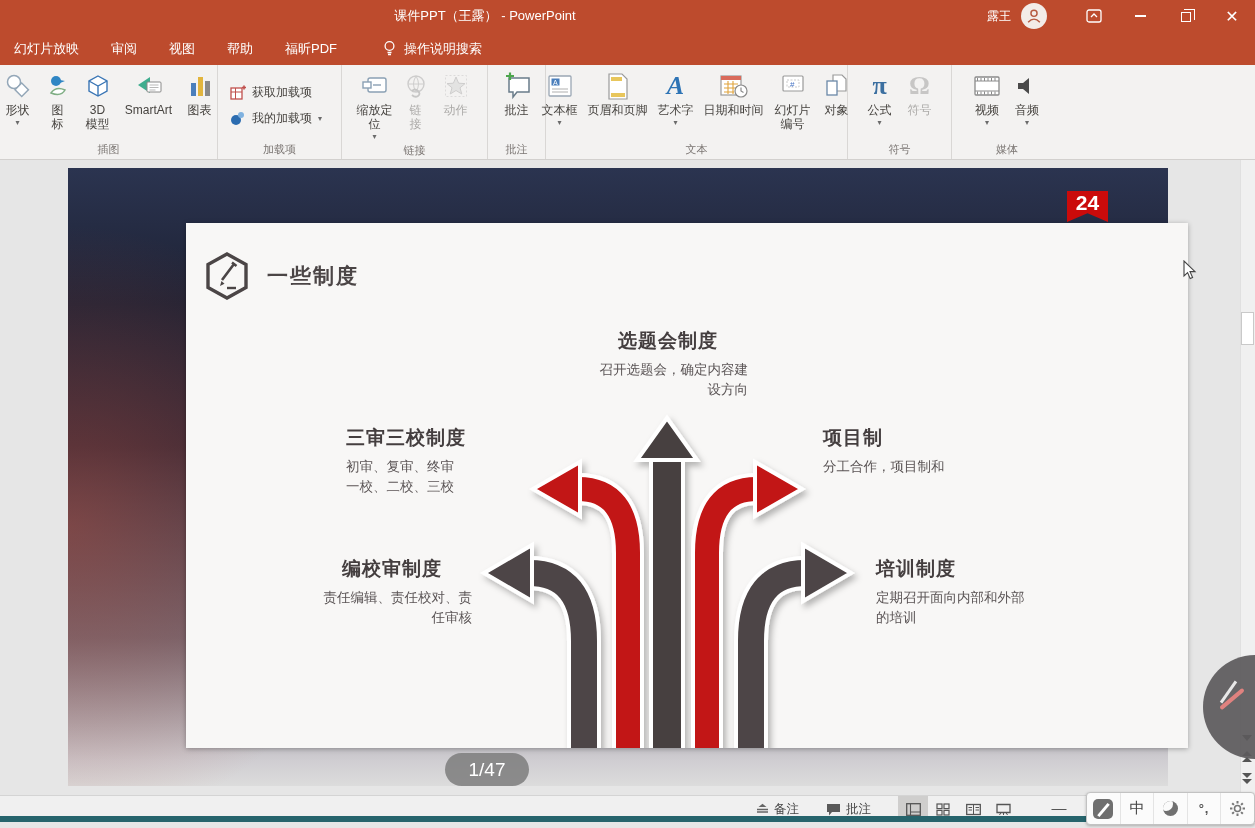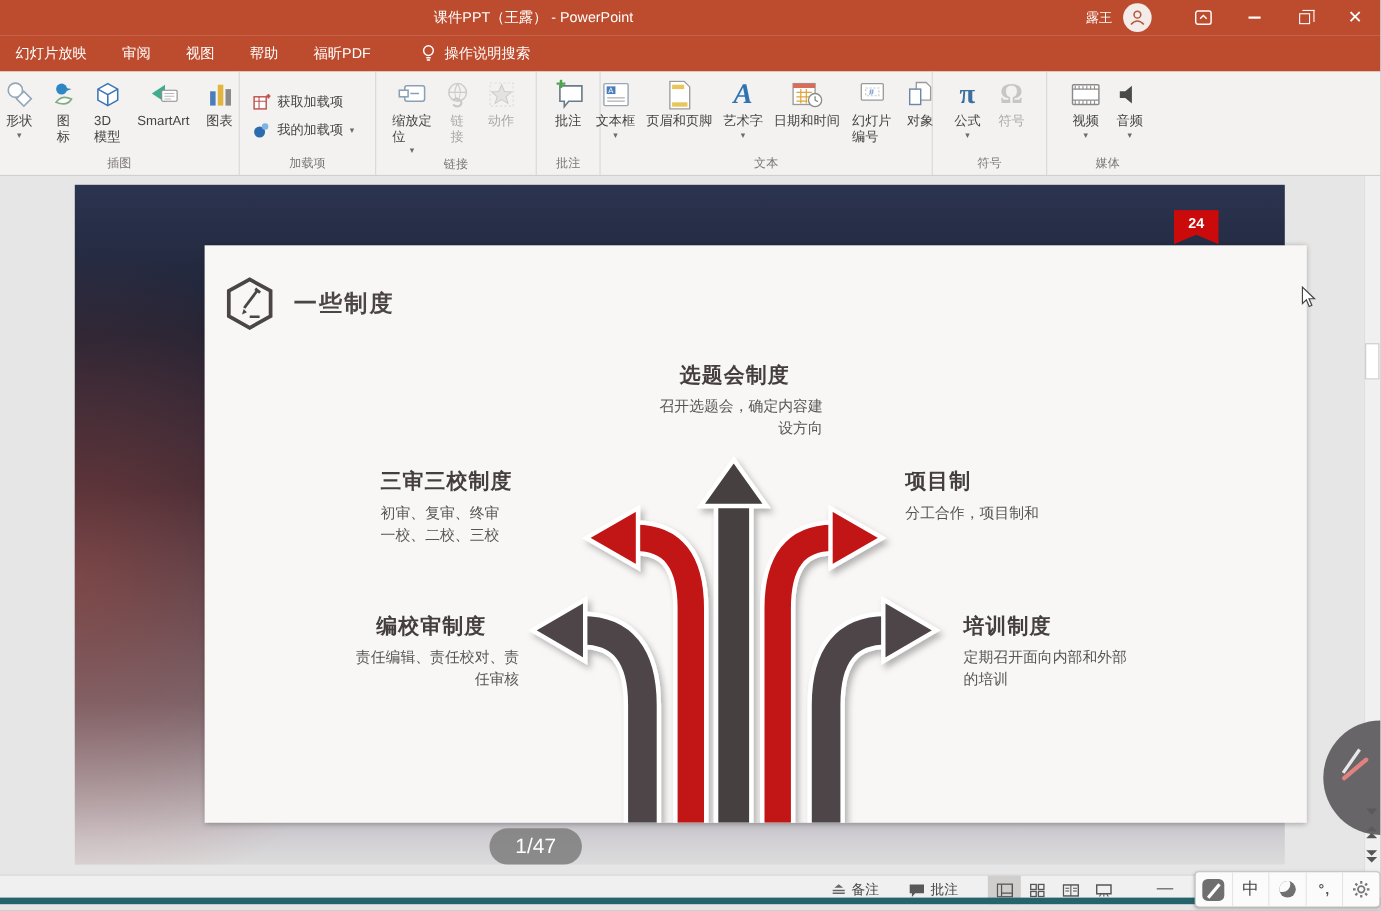--- a/index.html
+++ b/index.html
@@ -22,21 +22,21 @@
   .mtab{color:#fff;font-size:13px;white-space:nowrap}
   .msearch{display:flex;align-items:center;gap:8px;color:#fff;font-size:13px;margin-left:14px}
 
   
   .ribbon{position:absolute;left:0;top:65px;width:1255px;height:95px;background:#f3f2f1;border-bottom:1px solid #d2d0ce;display:flex}
   .rgroup{display:flex;flex-direction:column;border-right:1px solid #d9d7d5;padding:3px 4px 0 4px}
   .rgroup-items{flex:1;display:flex;align-items:flex-start;justify-content:center}
   .rgroup-label{height:17px;text-align:center;font-size:11px;color:#7b7673;line-height:15px}
   .ritem{display:flex;flex-direction:column;align-items:center;padding:2px 3px;min-width:40px}
   .ricon{height:32px;display:flex;align-items:center;justify-content:center}
-  .rlabel{white-space:pre-line;font-size:12px;line-height:14px;color:#474440;margin-top:1px}
+  .rlabel{white-space:pre-line;text-align:center;font-size:12px;line-height:14px;color:#474440;margin-top:1px}
   .dd{font-size:8px;color:#6b6b6b;line-height:8px;margin-top:2px}
   .disabled{opacity:.42}
   .glyph-big{font-family:"Liberation Serif",serif;font-size:26px;font-weight:bold;color:#3b6fa0;line-height:26px}
   .glyph-gray{color:#8b8b8b}
   .addins{display:flex;flex-direction:column;justify-content:center;gap:9px;padding:4px 8px}
   .addin-row{display:flex;align-items:center;gap:6px;font-size:12px;color:#474440}
 
   
   .workspace{position:absolute;left:0;top:160px;width:1255px;height:635px;background:#e6e6e6}
   .slide-canvas{position:absolute;left:68px;top:8px;width:1100px;height:618px;
@@ -55,21 +55,21 @@
   .node-top .ndesc{text-align:right;width:160px}
   .node-lm{left:160px;top:202px;width:180px;text-align:left}
   .node-rm{left:637px;top:202px;width:210px;text-align:left}
   .node-ll{left:126px;top:333px;width:160px;text-align:center}
   .node-ll .ndesc{text-align:right}
   .node-rl{left:690px;top:333px;width:180px;text-align:left}
 
   .arrows{position:absolute;left:0;top:0}
 
   .badge{position:absolute;left:999px;top:23px;width:41px;height:31px;background:#cb0b0b;
-    clip-path:polygon(0 0,100% 0,100% 100%,50% 72%,0 100%);color:#fff;font-weight:bold;font-size:13px;
+    clip-path:polygon(0 0,100% 0,100% 100%,50% 72%,0 100%);color:#fff;font-weight:bold;font-size:21px;
     text-align:center;line-height:24px;z-index:6}
   .page-pill{position:absolute;left:445px;top:593px;width:84px;height:33px;border-radius:17px;background:rgba(125,125,125,.85);color:#fff;font-size:19px;text-align:center;line-height:33px}
 
   .scroll-track{position:absolute;right:0;top:0;width:15px;height:635px;background:#f0f0f0;border-left:1px solid #e0e0e0}
   .scroll-thumb{position:absolute;right:1px;top:152px;width:13px;height:33px;background:#fff;border:1px solid #c9c9c9}
   .navbtn{position:absolute;right:2px;width:12px;height:12px;display:flex;flex-direction:column;align-items:center;justify-content:center;gap:1px}
   .tri{width:0;height:0;border-left:5px solid transparent;border-right:5px solid transparent}
   .tri-d{border-top:6px solid #444}
   .tri-u{border-bottom:5px solid #555}
   .tri-d2{border-top:5px solid #555}

